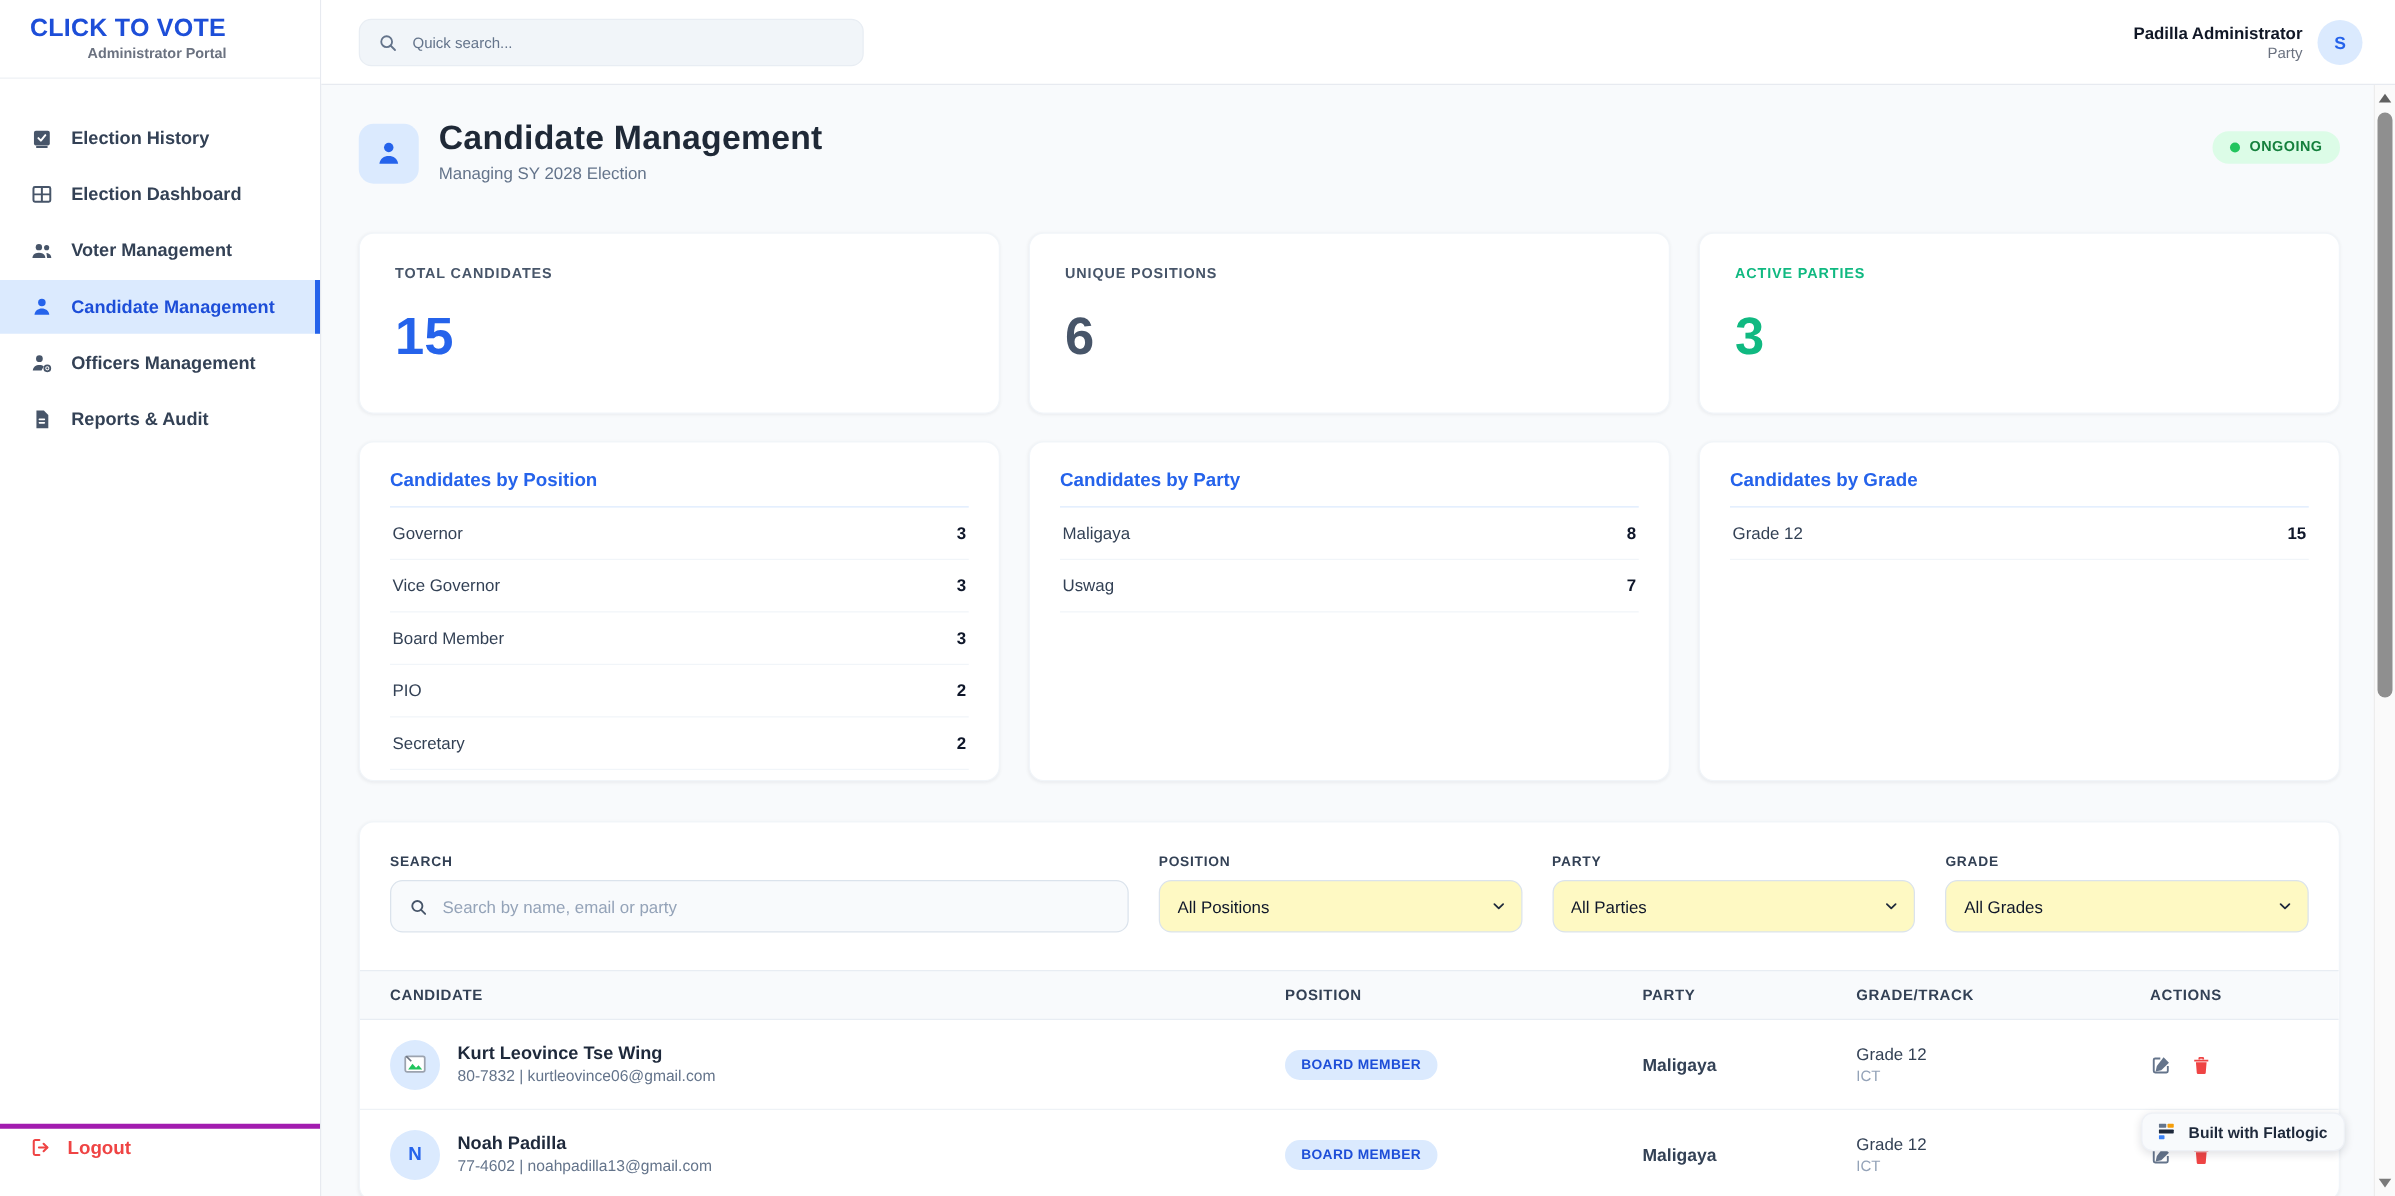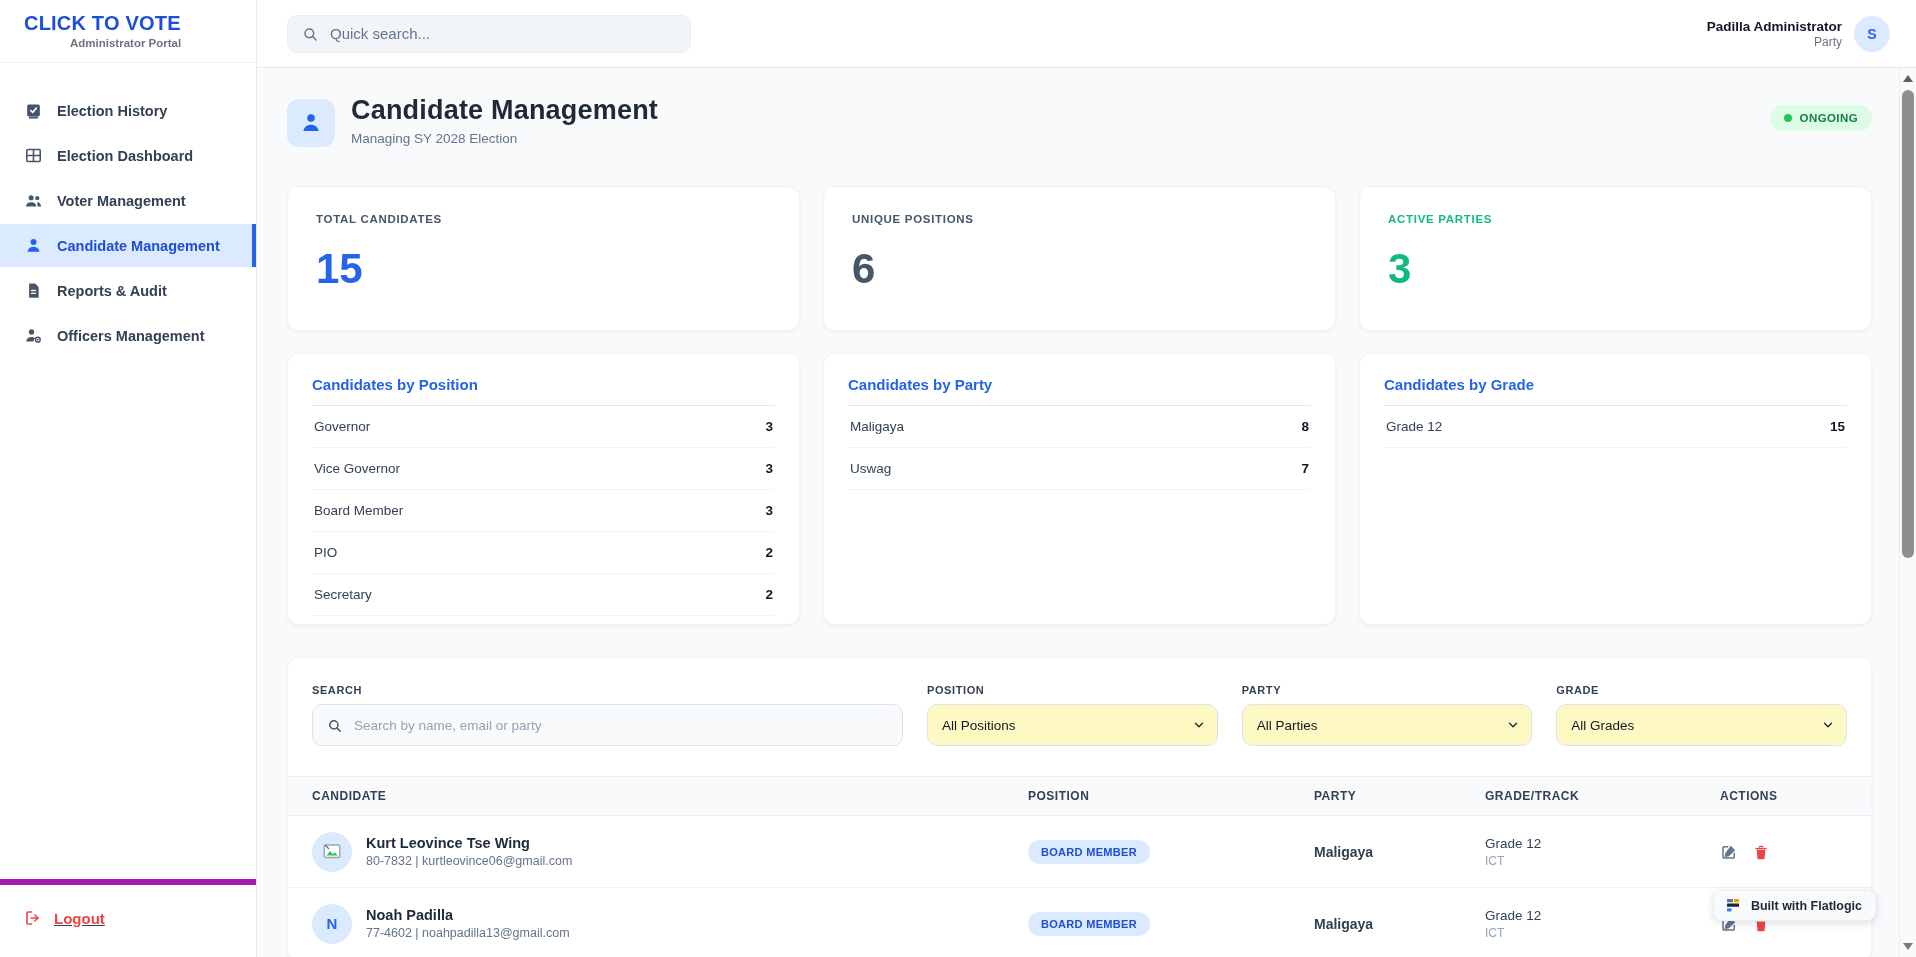--- a/index.html
+++ b/index.html
@@ -24,42 +24,42 @@
   .nav-item {
     display: flex; align-items: center; gap: 14px;
     padding: 12px 24px; margin-bottom: 2px;
     font-size: 14.5px; font-weight: 600; color: #334155;
     cursor: pointer; position: relative;
   }
   .nav-item .nav-icon { width: 19px; height: 19px; color: #475569; flex: none; }
   .nav-item.active { background: #dbeafe; color: #1d4ed8; }
   .nav-item.active .nav-icon { color: #2563eb; }
   .nav-item.active::after { content: ""; position: absolute; right: 0; top: 0; bottom: 0; width: 4px; background: #2563eb; }
-  .sidebar-footer { border-top: 6px solid #a21caf; padding: 18px 24px 24px; text-decoration: underline; }
+  .sidebar-footer { border-top: 4px solid #a21caf; padding: 0 24px 24px; }
   .logout {
     display: flex; align-items: center; gap: 12px;
     background: none; border: none; cursor: pointer; padding: 6px 0;
     color: #ef4444; font-family: inherit; font-size: 15px; font-weight: 600;
   }
   .logout svg { width: 18px; height: 18px; }
 
   
   .topbar {
     position: absolute; left: 257px; right: 0; top: 0; height: 68px;
     background: #fff; border-bottom: 1px solid #e7eaf0;
     display: flex; align-items: center; padding: 0 26px 0 30px;
   }
   .quick-search {
     width: 404px; height: 38px; background: #f1f5f9; border: 1px solid #e8edf3;
     border-radius: 10px; display: flex; align-items: center; gap: 10px; padding: 0 14px;
   }
   .quick-search svg { width: 16px; height: 16px; color: #64748b; flex: none; }
   .quick-search input {
     border: none; outline: none; background: transparent; width: 100%;
-    font-family: inherit; font-size: 15px; color: #334155;
+    font-family: inherit; font-size: 12px; color: #334155;
   }
   .quick-search input::placeholder { color: #64748b; }
   .user { margin-left: auto; display: flex; align-items: center; gap: 12px; }
   .user-text { text-align: right; }
   .user-name { font-size: 13.5px; font-weight: 700; color: #111827; }
   .user-role { font-size: 12px; color: #6b7280; margin-top: 1px; }
   .avatar {
     width: 36px; height: 36px; border-radius: 50%; background: #dbeafe; color: #2563eb;
     display: flex; align-items: center; justify-content: center;
     font-size: 14px; font-weight: 700; cursor: pointer;
@@ -212,34 +212,34 @@
       <span>Voter Management</span>
     </div>
     <div class="nav-item active">
       <svg class="nav-icon" viewBox="0 0 24 24" fill="currentColor">
           <circle cx="12" cy="7.5" r="3.8"></circle>
           <path d="M4.5 20c.5-4.2 3.7-6.3 7.5-6.3s7 2.1 7.5 6.3z"></path>
         </svg>
       <span>Candidate Management</span>
     </div>
     <div class="nav-item">
-      <svg class="nav-icon" viewBox="0 0 24 24">
-          <path d="M6.5 3h7.5l4.5 4.5V21h-12z" fill="currentColor"></path>
-          <path d="M9.5 12h5M9.5 15.5h5" stroke="#fff" stroke-width="1.6" stroke-linecap="round"></path>
-        </svg>
-      <span>Reports &amp; Audit</span>
-    </div>
-    <div class="nav-item">
       <svg class="nav-icon" viewBox="0 0 24 24" fill="currentColor">
           <circle cx="9.5" cy="7.5" r="3.4"></circle>
           <path d="M2.8 19.5c.4-3.8 3.2-5.6 6.7-5.6 1.7 0 3.2.4 4.4 1.3l-2.2 4.3z"></path>
           <circle cx="17.5" cy="17.3" r="3" fill="none" stroke="currentColor" stroke-width="1.8"></circle>
           <circle cx="17.5" cy="17.3" r="1.1"></circle>
         </svg>
       <span>Officers Management</span>
+    </div>
+    <div class="nav-item">
+      <svg class="nav-icon" viewBox="0 0 24 24">
+          <path d="M6.5 3h7.5l4.5 4.5V21h-12z" fill="currentColor"></path>
+          <path d="M9.5 12h5M9.5 15.5h5" stroke="#fff" stroke-width="1.6" stroke-linecap="round"></path>
+        </svg>
+      <span>Reports &amp; Audit</span>
     </div>
   </nav>
   <div class="sidebar-footer">
     <button class="logout">
       <svg viewBox="0 0 24 24" fill="none" stroke="currentColor" stroke-width="2.2" stroke-linecap="round" stroke-linejoin="round">
           <path d="M10 4H5.5A1.5 1.5 0 004 5.5v13A1.5 1.5 0 005.5 20H10"></path>
           <path d="M14.5 8l4 4-4 4"></path>
           <path d="M18.5 12H9.5"></path>
         </svg>
       <span>Logout</span>

